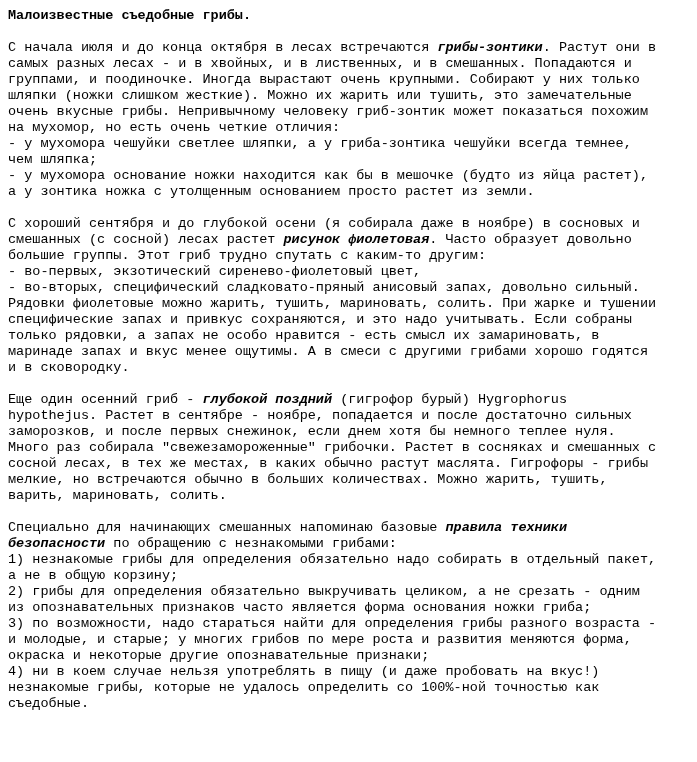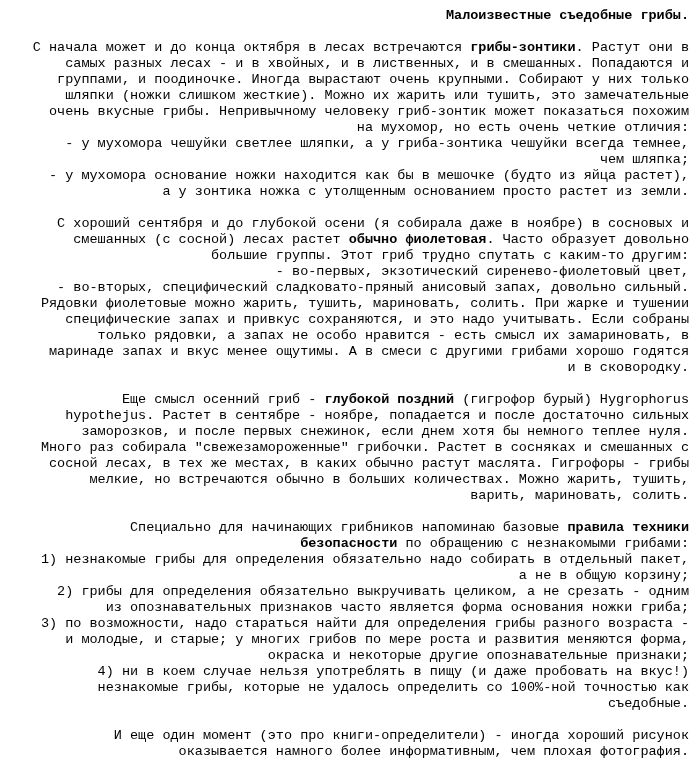--- a/index.html
+++ b/index.html
@@ -15,70 +15,68 @@
     font-family: "Liberation Mono", "DejaVu Sans Mono", monospace;
     font-size: 13.5px;
     line-height: 16px;
     color: #000000;
     overflow: hidden;
   }
   .para {
     margin: 0 0 16px 0;
     white-space: pre-wrap;
     word-break: break-word;
-    text-align: right;
   }
   .title {
     font-weight: bold;
   }
   .bold {
     font-weight: bold;
+    font-style: italic;
   }
 </style>
 </head>
 <body>
 
 <div class="doc">
   <p class="para title">Малоизвестные съедобные грибы.</p>
   <div>
-      <p class="para"><span>С начала может и до конца октября в лесах встречаются </span><span class="bold">грибы-зонтики</span><span>. Растут они в
+      <p class="para"><span>С начала июля и до конца октября в лесах встречаются </span><span class="bold">грибы-зонтики</span><span>. Растут они в
 самых разных лесах - и в хвойных, и в лиственных, и в смешанных. Попадаются и
 группами, и поодиночке. Иногда вырастают очень крупными. Собирают у них только
 шляпки (ножки слишком жесткие). Можно их жарить или тушить, это замечательные
 очень вкусные грибы. Непривычному человеку гриб-зонтик может показаться похожим
 на мухомор, но есть очень четкие отличия:
 - у мухомора чешуйки светлее шляпки, а у гриба-зонтика чешуйки всегда темнее,
 чем шляпка;
 - у мухомора основание ножки находится как бы в мешочке (будто из яйца растет),
 а у зонтика ножка с утолщенным основанием просто растет из земли.</span></p>
       <p class="para"><span>С хороший сентября и до глубокой осени (я собирала даже в ноябре) в сосновых и
-смешанных (с сосной) лесах растет </span><span class="bold">обычно фиолетовая</span><span>. Часто образует довольно
+смешанных (с сосной) лесах растет </span><span class="bold">рисунок фиолетовая</span><span>. Часто образует довольно
 большие группы. Этот гриб трудно спутать с каким-то другим:
 - во-первых, экзотический сиренево-фиолетовый цвет,
 - во-вторых, специфический сладковато-пряный анисовый запах, довольно сильный.
 Рядовки фиолетовые можно жарить, тушить, мариновать, солить. При жарке и тушении
 специфические запах и привкус сохраняются, и это надо учитывать. Если собраны
 только рядовки, а запах не особо нравится - есть смысл их замариновать, в
 маринаде запах и вкус менее ощутимы. А в смеси с другими грибами хорошо годятся
 и в сковородку.</span></p>
-      <p class="para"><span>Еще смысл осенний гриб - </span><span class="bold">глубокой поздний</span><span> (гигрофор бурый) Hygrophorus
+      <p class="para"><span>Еще один осенний гриб - </span><span class="bold">глубокой поздний</span><span> (гигрофор бурый) Hygrophorus
 hypothejus. Растет в сентябре - ноябре, попадается и после достаточно сильных
 заморозков, и после первых снежинок, если днем хотя бы немного теплее нуля.
 Много раз собирала "свежезамороженные" грибочки. Растет в сосняках и смешанных с
 сосной лесах, в тех же местах, в каких обычно растут маслята. Гигрофоры - грибы
 мелкие, но встречаются обычно в больших количествах. Можно жарить, тушить,
 варить, мариновать, солить.</span></p>
-      <p class="para"><span>Специально для начинающих грибников напоминаю базовые </span><span class="bold">правила техники
+      <p class="para"><span>Специально для начинающих смешанных напоминаю базовые </span><span class="bold">правила техники
 безопасности</span><span> по обращению с незнакомыми грибами:
 1) незнакомые грибы для определения обязательно надо собирать в отдельный пакет,
 а не в общую корзину;
 2) грибы для определения обязательно выкручивать целиком, а не срезать - одним
 из опознавательных признаков часто является форма основания ножки гриба;
 3) по возможности, надо стараться найти для определения грибы разного возраста -
 и молодые, и старые; у многих грибов по мере роста и развития меняются форма,
 окраска и некоторые другие опознавательные признаки;
 4) ни в коем случае нельзя употреблять в пищу (и даже пробовать на вкус!)
 незнакомые грибы, которые не удалось определить со 100%-ной точностью как
 съедобные.</span></p>
-      <p class="para"><span>И еще один момент (это про книги-определители) - иногда хороший рисунок
-оказывается намного более информативным, чем плохая фотография.</span></p>
     </div>
 </div>
 
 </body></html>

